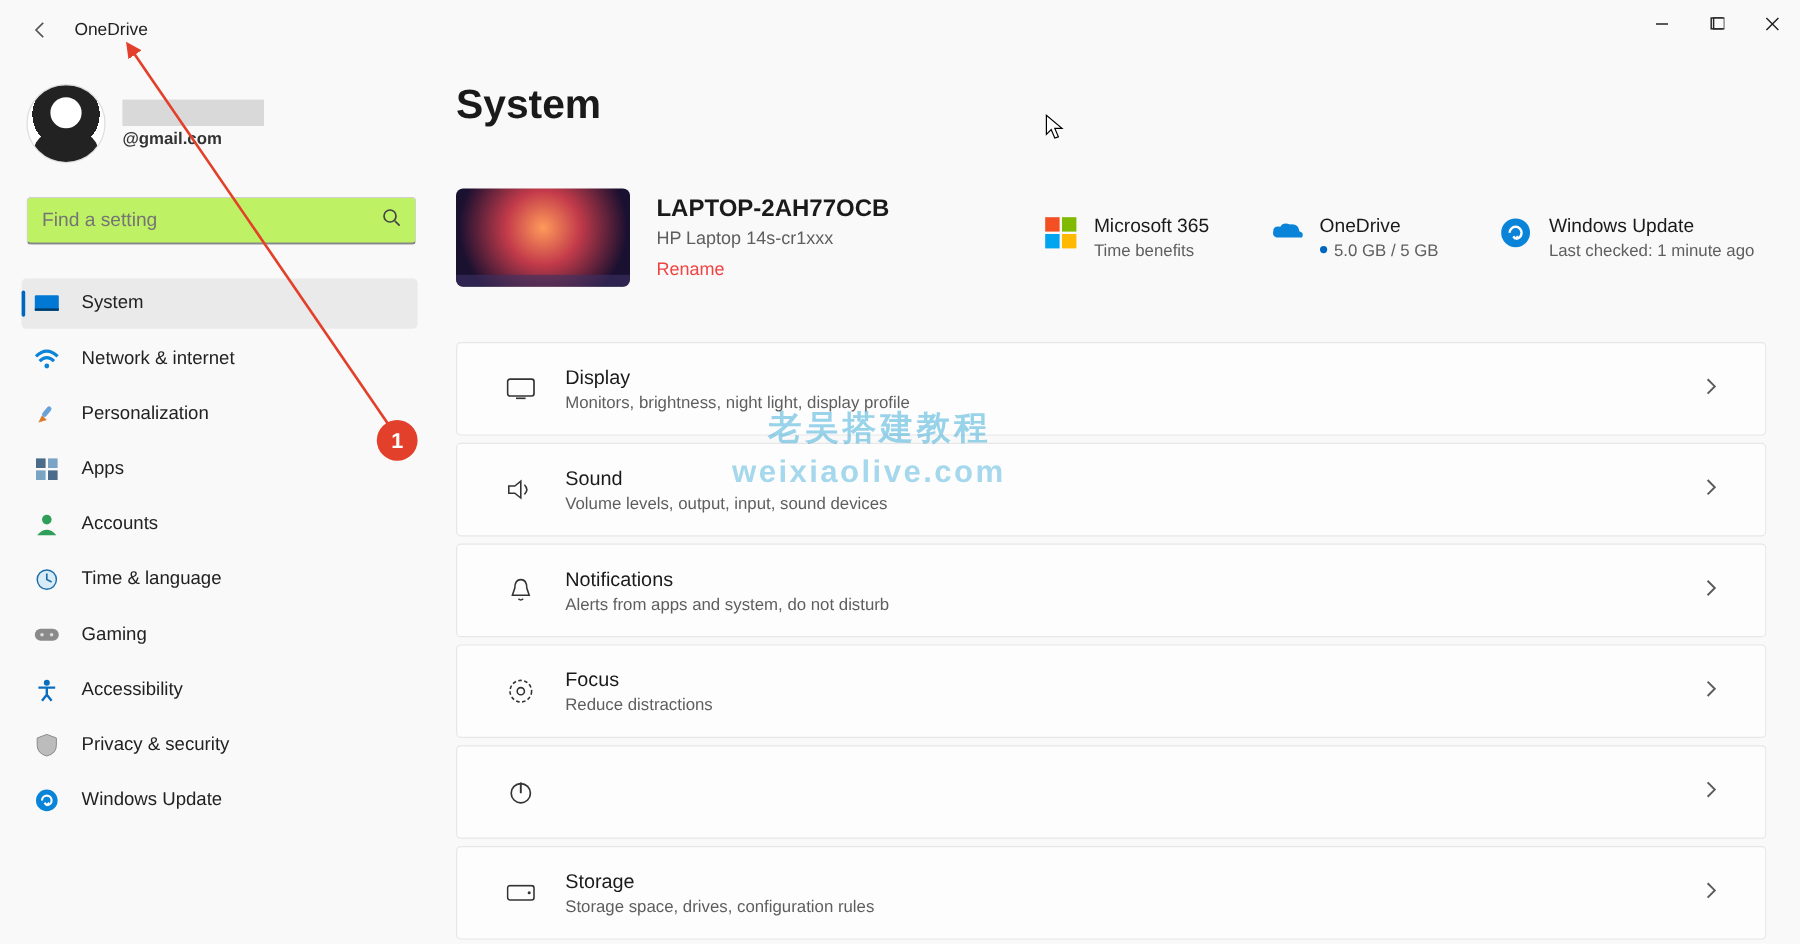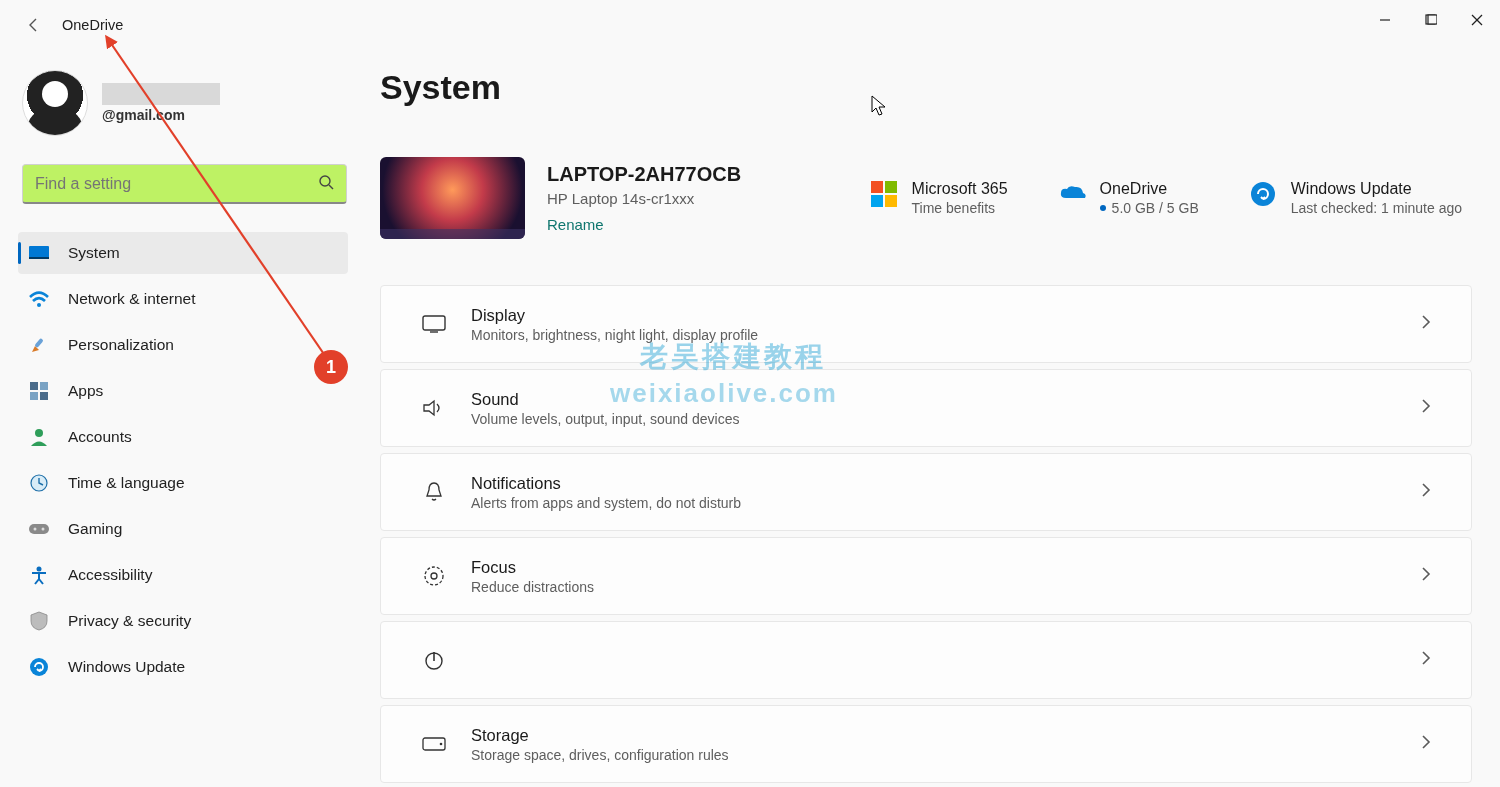--- a/index.html
+++ b/index.html
@@ -35,21 +35,21 @@
 
   
   .main { position:absolute; left:380px; top:68px; right:28px; bottom:0; overflow:hidden; }
   .page-title { font-size: 34px; font-weight:600; color:#1a1a1a; }
 
   .device-row { margin-top: 50px; display:flex; align-items:center; gap: 22px; }
   .device-thumb { width:145px; height:82px; border-radius:6px; background: radial-gradient(circle at 50% 40%, #ff9a5a 0%, #c33b4a 35%, #1a1030 80%); position:relative; overflow:hidden;}
   .device-thumb::after{content:"";position:absolute;bottom:0;left:0;right:0;height:10px;background:rgba(60,50,100,0.6);}
   .device-info .dev-name { font-size:20px; font-weight:600; }
   .device-info .dev-model { font-size:15px; color:#5e5e5e; margin-top:4px;}
-  .device-info .dev-rename { font-size:15px; color:#0f766e; margin-top:9px; cursor:pointer;}
+  .device-info .dev-rename { font-size:15px; color:#ef4444; margin-top:9px; cursor:pointer;}
 
   .status-cards { margin-left:auto; display:flex; gap:50px; align-items:flex-start; padding-right:10px;}
   .scard { display:flex; gap:14px; align-items:flex-start; }
   .scard .sicon { width:28px; height:28px; display:flex; align-items:center; justify-content:center; }
   .scard .stitle { font-size:16px; font-weight:400; }
   .scard .ssub { font-size:14px; color:#5e5e5e; margin-top:2px; display:flex; align-items:center; gap:6px;}
   .dot-blue { width:6px;height:6px;border-radius:50%;background:#0067c0;display:inline-block;}
 
   .settings-list { margin-top:46px; display:flex; flex-direction:column; gap:6px; }
   .srow { background:#fdfdfd; border:1px solid #e7e7e7; border-radius:4px; height:78px; display:flex; align-items:center; padding:0 40px; gap:24px; cursor:pointer;}

